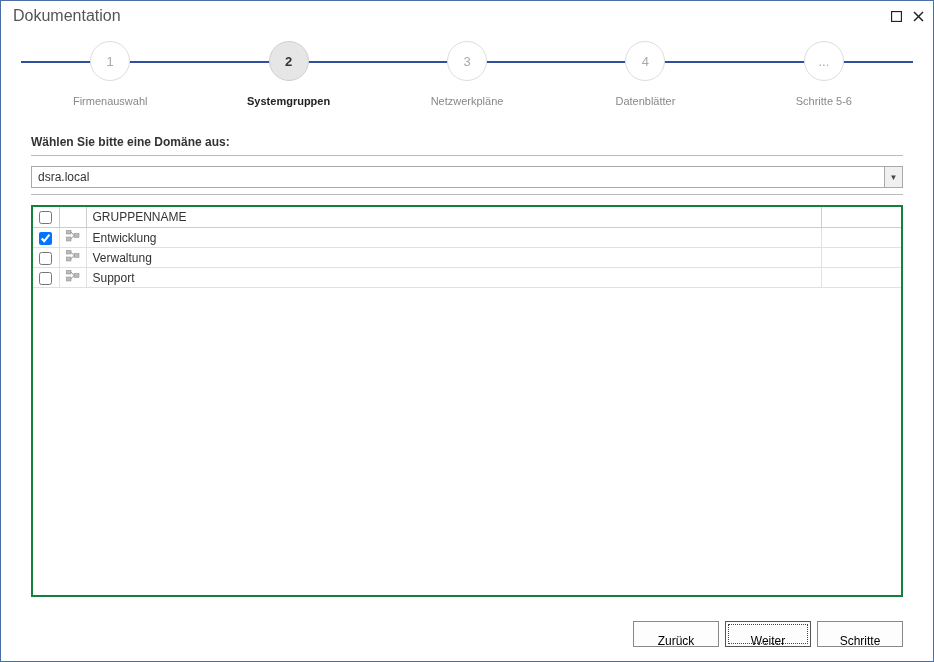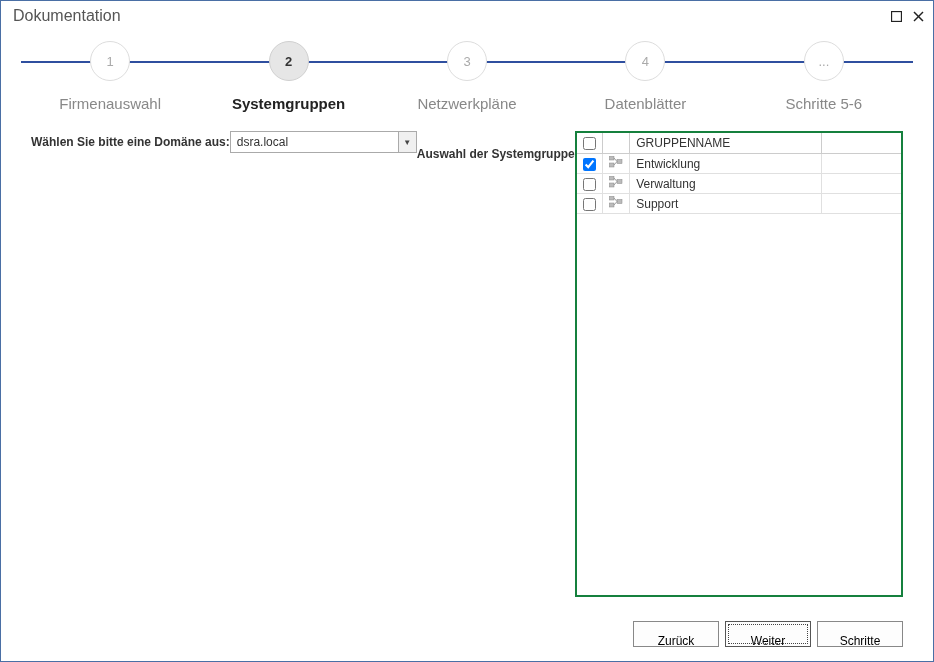--- a/index.html
+++ b/index.html
@@ -73,32 +73,32 @@
     z-index: 2;
   }
   .step.active .step-circle {
     background: #e6e6e6;
     border-color: #d0d0d0;
     color: #333;
     font-weight: bold;
   }
   .step-label {
     margin-top: 14px;
-    font-size: 15px;
+    font-size: 11px;
     color: #888;
   }
   .step.active .step-label {
     color: #222;
     font-weight: bold;
   }
   .content {
     flex: 1;
     padding: 0 30px 10px 30px;
     display: flex;
-    flex-direction: row;
+    flex-direction: column;
   }
   .section-label {
     font-size: 12px;
     font-weight: bold;
     color: #333;
     margin-top: 4px;
   }
   .hr {
     height: 1px;
     background: #bbb;
@@ -249,21 +249,20 @@
   <div class="content">
     <div class="section-label">Wählen Sie bitte eine Domäne aus:</div>
     <div class="hr"></div>
     <div class="combo">
       <input class="combo-input" type="text" value="dsra.local" style="">
       <div class="combo-btn">
         <span>▼</span>
       </div>
     </div>
 
-    <div class="section-label" style="margin-top:16px">Auswahl der Systemgruppe</div>
     <div class="hr"></div>
 
     <div class="table-wrap">
       <table>
         <thead>
           <tr>
             <th class="col-check">
               <input type="checkbox" style="">
             </th>
             <th class="col-icon"></th>

